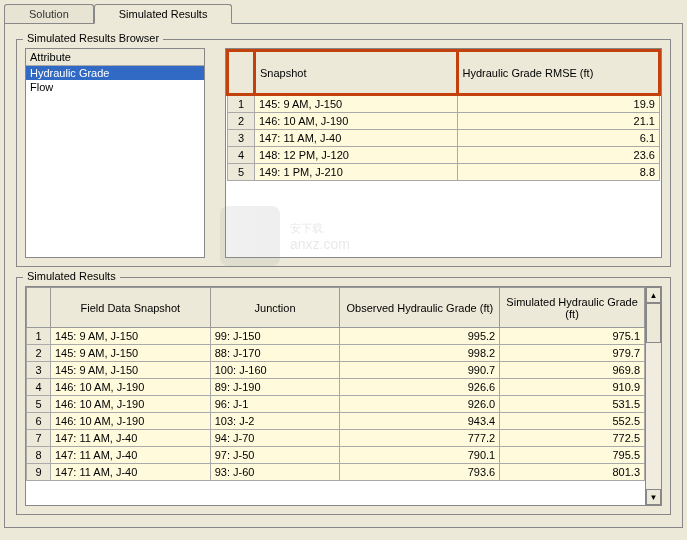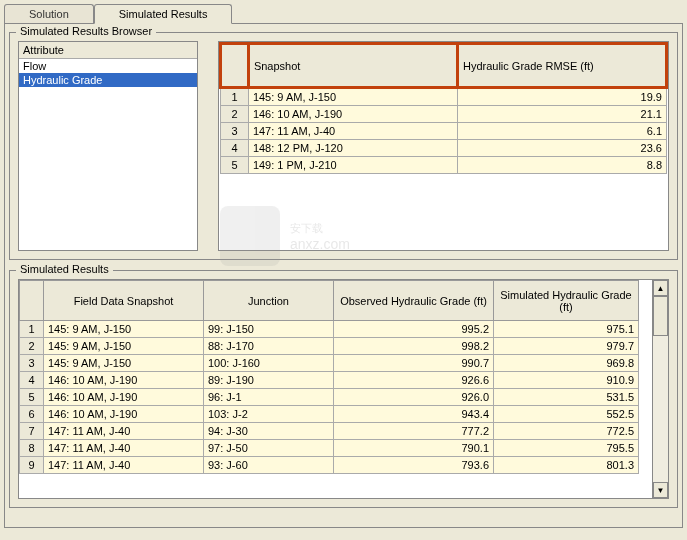--- a/index.html
+++ b/index.html
@@ -3,21 +3,21 @@
 <meta charset="utf-8">
 <style>
 * { box-sizing: border-box; font-family: Tahoma, Arial, sans-serif; font-size: 11px; }
 body { margin: 0; background: #ece9d8; width: 687px; height: 540px; overflow: hidden; }
 
 .tabs { display: flex; padding: 4px 4px 0 4px; }
 .tab { padding: 3px 24px; border: 1px solid #888; border-bottom: none; background: #ece9d8; border-radius: 3px 3px 0 0; margin-right: 0px; cursor: pointer; position: relative; }
 .tab.active { background: #ece9d8; z-index: 2; border-bottom: 1px solid #ece9d8; margin-bottom: -1px; }
 .tab:not(.active) { background: #e8e4d4; color: #333; }
 
-.content { border: 1px solid #888; margin: 0 4px 0 4px; padding: 4px; background: #ece9d8; height: 505px; }
+.content { border: 1px solid #888; margin: 0 4px 0 4px; padding: 11px; background: #ece9d8; height: 505px; }
 
 .fieldset { border: 1px solid #888; margin: 4px 0; padding: 8px; position: relative; }
 .fieldset .legend { position: absolute; top: -8px; left: 6px; background: #ece9d8; padding: 0 4px; font-size: 11px; }
 
 .browser-layout { display: flex; gap: 20px; height: 210px; }
 .attr-list { width: 180px; border: 1px solid #888; background: #fff; overflow-y: auto; }
 .attr-header { background: #ece9d8; border-bottom: 1px solid #aaa; padding: 2px 4px; }
 .attr-item { padding: 1px 4px; cursor: pointer; }
 .attr-item.selected { background: #316ac5; color: #fff; }
 
@@ -54,22 +54,22 @@
   <div class="tab active">Simulated Results</div>
 </div>
 
 <div class="content">
 
   <div class="fieldset">
     <div class="legend">Simulated Results Browser</div>
     <div class="browser-layout">
       <div class="attr-list">
         <div class="attr-header">Attribute</div>
+        <div class="attr-item selected">Hydraulic Grade</div>
         <div class="attr-item">Flow</div>
-        <div class="attr-item selected">Hydraulic Grade</div>
       </div>
       <div class="grid-wrap">
         <table class="grid">
           <colgroup>
               <col style="width:24px">
               <col style="width:180px">
               <col style="width:180px">
             </colgroup>
           <thead>
             <tr>
@@ -170,21 +170,21 @@
               <tr>
                 <td class="rowh">6</td>
                 <td>146: 10 AM, J-190</td>
                 <td>103: J-2</td>
                 <td class="num">943.4</td>
                 <td class="num">552.5</td>
               </tr>
               <tr>
                 <td class="rowh">7</td>
                 <td>147: 11 AM, J-40</td>
-                <td>94: J-30</td>
+                <td>94: J-70</td>
                 <td class="num">777.2</td>
                 <td class="num">772.5</td>
               </tr>
               <tr>
                 <td class="rowh">8</td>
                 <td>147: 11 AM, J-40</td>
                 <td>97: J-50</td>
                 <td class="num">790.1</td>
                 <td class="num">795.5</td>
               </tr>

